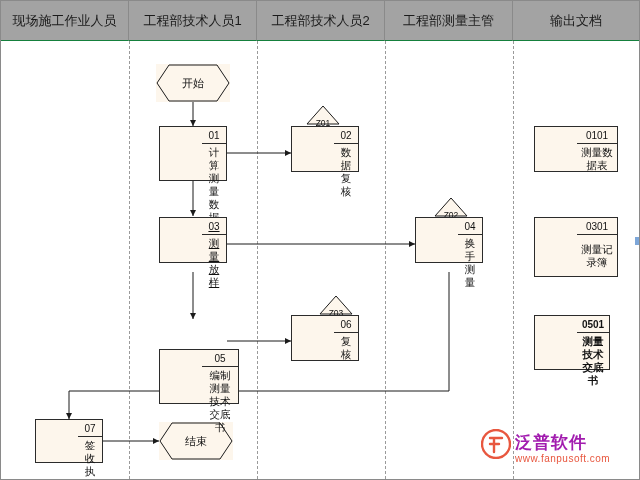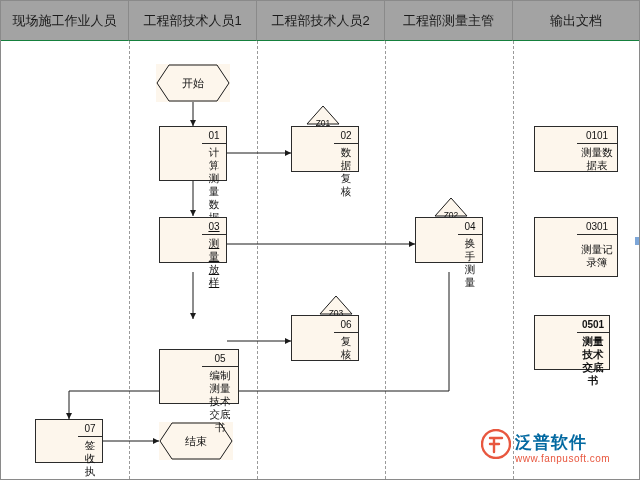--- a/index.html
+++ b/index.html
@@ -151,21 +151,21 @@
     left: 0;
     top: 2px;
     width: 30px;
     height: 30px;
   }
   .logo .brand {
     position: absolute;
     left: 34px;
     top: 4px;
     font-size: 17px;
-    color: #0369a1;
+    color: #a21caf;
     font-weight: bold;
     letter-spacing: 1px;
   }
   .logo .url {
     position: absolute;
     left: 34px;
     top: 26px;
     font-size: 10px;
     color: #e8573f;
     letter-spacing: 0.5px;

